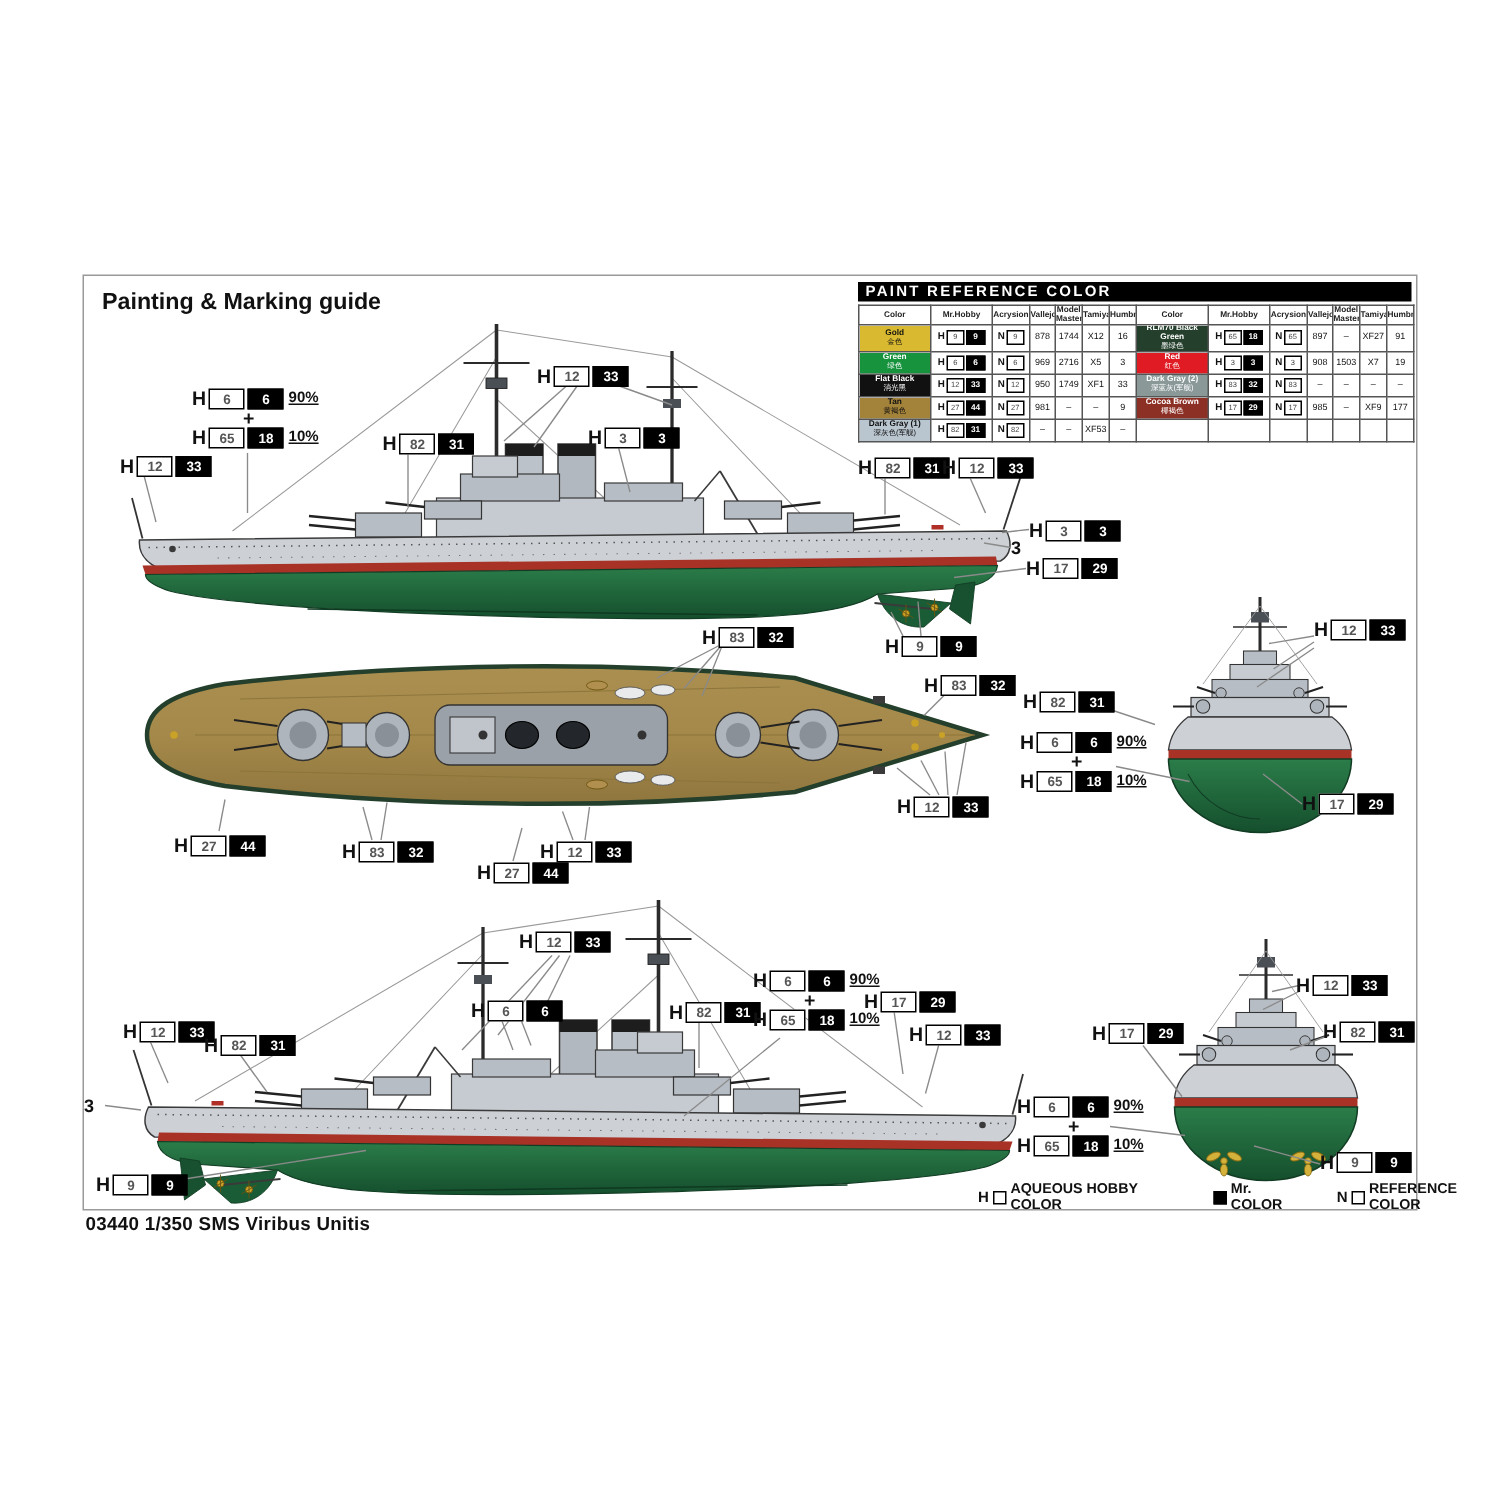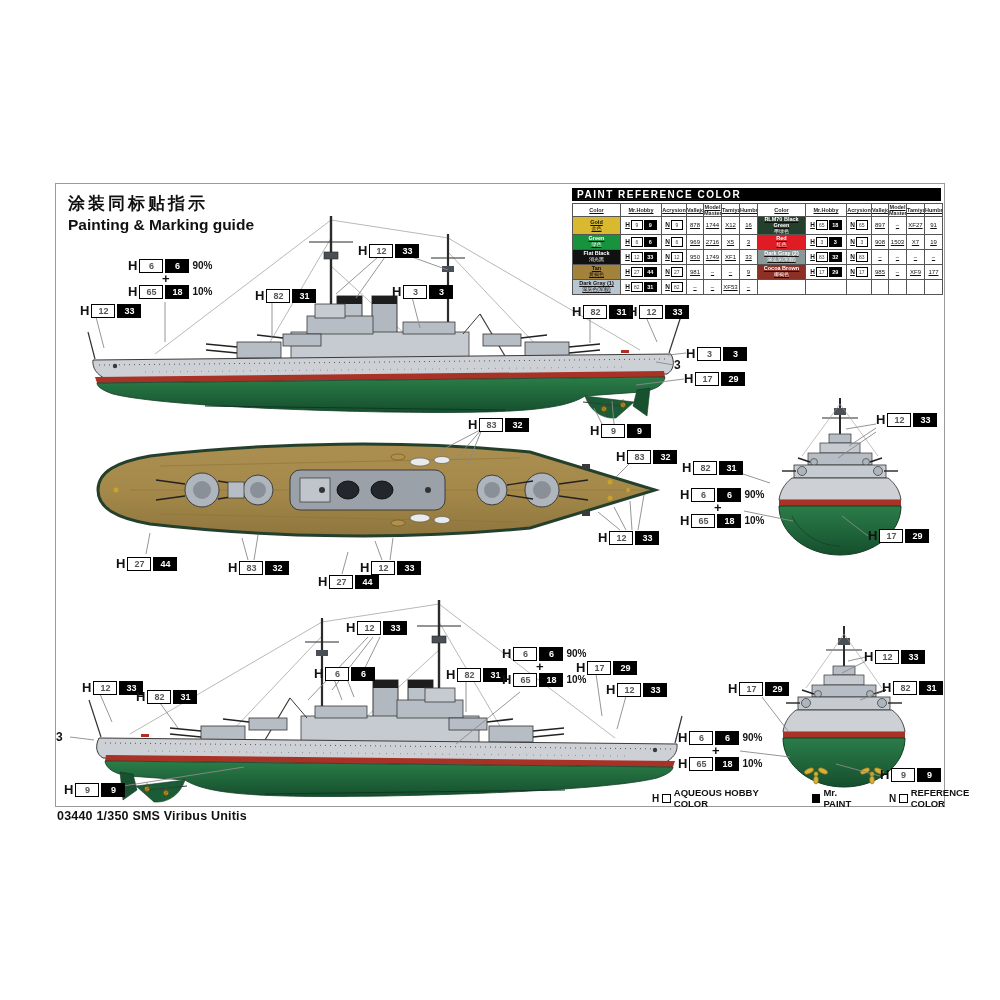--- a/index.html
+++ b/index.html
@@ -21,21 +21,21 @@
   .mini-wbox{display:inline-block;min-width:8px;padding:0 1px;height:8px;line-height:8px;border:1px solid #000;background:#fff;color:#444;font-size:5px;}
   .mini-bbox{display:inline-block;min-width:9px;padding:0 1px;height:8px;line-height:8px;border:1px solid #000;background:#000;color:#fff;font-size:5.5px;font-weight:bold;margin-left:1px;}
   .val{font-size:6.5px;}
   
   .callout{position:absolute;display:flex;align-items:center;gap:2px;white-space:nowrap;z-index:5;}
   .callout.mix{flex-direction:column;align-items:flex-start;gap:0;}
   .co-row{display:flex;align-items:center;gap:2px;}
   .co-h{font-weight:bold;font-size:13px;}
   .co-wbox{display:inline-block;min-width:18px;padding:0 2px;height:12px;line-height:12px;border:1.5px solid #000;background:#fff;color:#555;font-size:9px;font-weight:bold;text-align:center;}
   .co-bbox{display:inline-block;min-width:18px;padding:0 2px;height:12px;line-height:12px;border:1.5px solid #000;background:#000;color:#fff;font-size:9px;font-weight:bold;text-align:center;}
-  .co-pct{font-size:10px;font-weight:bold;margin-left:1px;}
+  .co-pct{font-size:10px;font-weight:bold;margin-left:1px;text-decoration:underline;}
   .co-plus{font-weight:bold;font-size:13px;line-height:9px;margin:1px 0 1px 34px;}
   .plain-num{font-weight:bold;font-size:12px;}
   
   .legend{position:absolute;left:652px;top:787px;display:flex;gap:24px;font-size:9.5px;font-weight:bold;align-items:center;z-index:6;}
   .lg-item{display:flex;align-items:center;gap:3px;}
   .lg-prefix{font-weight:bold;font-size:10px;}
   .lg-box{display:inline-block;width:7px;height:7px;border:1px solid #000;background:#fff;}
   .lg-box.fill{background:#000;}
   .footer{position:absolute;left:57px;top:809px;font-size:12.5px;font-weight:bold;letter-spacing:0.2px;}
   svg{position:absolute;pointer-events:none;}
@@ -296,25 +296,24 @@
     <line x1="866" y1="657" x2="848" y2="661"></line>
       <line x1="866" y1="661" x2="842" y2="673"></line>
     <line x1="762" y1="697" x2="788" y2="731"></line>
       <line x1="884" y1="691" x2="860" y2="700"></line>
     <line x1="740" y1="751" x2="790" y2="757"></line>
       <line x1="880" y1="776" x2="836" y2="764"></line>
   </g>
 </svg>
 
 <div class="abs" style="left:68px;top:192px;z-index:6;">
-  <div class="title-cn">涂装同标贴指示</div>
   <div class="title-en">Painting &amp; Marking guide</div>
 </div>
 
-<div class="ptable" style="z-index:6;text-decoration:underline;">
+<div class="ptable" style="z-index:6;">
   <div class="ptable-header">PAINT  REFERENCE COLOR</div>
   <table>
     <colgroup>
       <col style="width:48px">
         <col style="width:41px">
         <col style="width:25px">
         <col style="width:17px">
         <col style="width:18px">
         <col style="width:18px">
         <col style="width:18px">
@@ -739,21 +738,21 @@
   </div>
 
 <div class="legend">
   <div class="lg-item">
     <span class="lg-prefix">H</span>
       <span class="lg-box"></span>
     <span>AQUEOUS HOBBY COLOR</span>
   </div>
   <div class="lg-item">
     <span class="lg-box fill"></span>
-    <span>Mr. PAINT</span>
+    <span>Mr. COLOR</span>
   </div>
   <div class="lg-item">
     <span class="lg-prefix">N</span>
       <span class="lg-box"></span>
     <span>REFERENCE COLOR</span>
   </div>
 </div>
 
 <div class="footer">03440 1/350 SMS Viribus Unitis</div>
 

